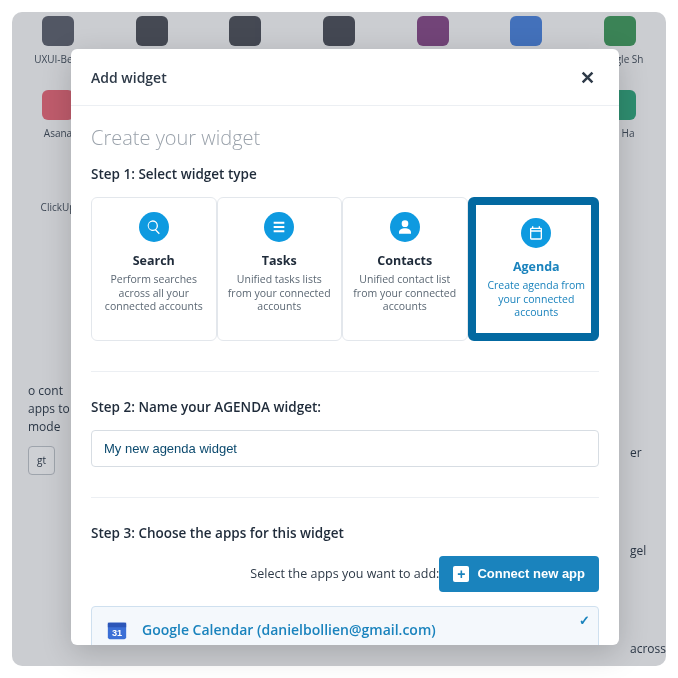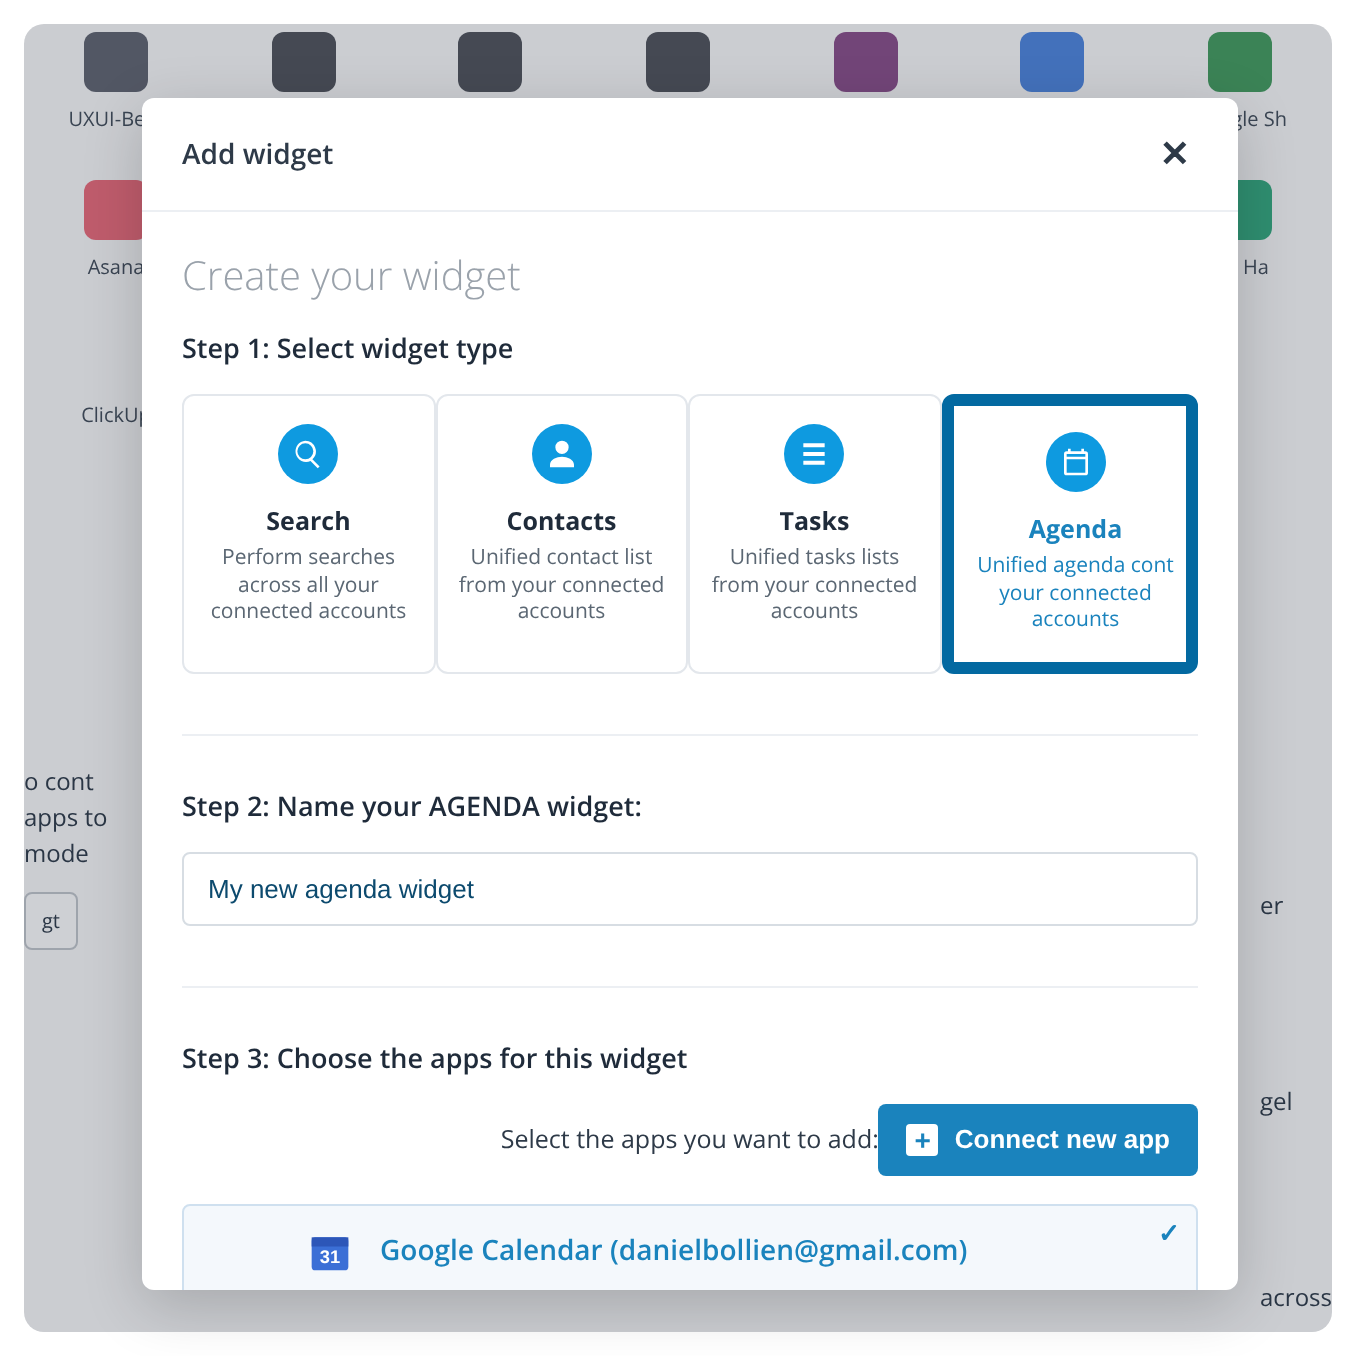--- a/index.html
+++ b/index.html
@@ -13,21 +13,21 @@
   .bg-grid {
     position: absolute; top: 0; left: 0; right: 0; display: flex; flex-wrap: wrap; padding: 4px 10px 0 10px;
     justify-content: space-between; gap: 24px 18px; opacity: 0.9; filter: blur(0.2px);
   }
   .bg-app { width: 72px; display: flex; flex-direction: column; align-items: center; gap: 6px; }
   .bg-ico { width: 32px; height: 30px; border-radius: 6px; }
   .bg-lbl { font-size: 10px; color: #2e3a48; }
   .bg-overlay { position:absolute; inset:0; background: rgba(30,40,60,0.20); }
 
   .bg-left-blob {
-    position:absolute; left:0; top:370px; color:#2e3a48; font-size:12px; line-height:1.5;
+    position:absolute; left:16px; top:370px; color:#2e3a48; font-size:12px; line-height:1.5;
   }
   .bg-right-blob {
     position:absolute; right:0; top:432px; color:#2e3a48; font-size:12px; line-height:1.5;
   }
   .bg-btn { display:inline-block; border:1px solid #bfc3c9; border-radius:4px; padding:6px 8px; font-size:10px; margin-top:10px; color:#2e3a48; background:rgba(255,255,255,0.4); }
 
   
   .modal {
     position: absolute;
     left: 71px; top: 49px; width: 548px; height: 596px;
@@ -46,21 +46,21 @@
 
   .step-label { font-size: 13.5px; color: #1f2b3a; font-weight: 600; margin: 6px 0 14px 0; }
 
   
   .cards { display: flex; }
   .card {
     flex: 1; border: 1px solid #e3e7ec; border-radius: 6px; background: #fff;
     padding: 14px 8px 14px 8px; text-align: center; cursor: pointer;
     display: flex; flex-direction: column; align-items: center;
   }
-  .card.selected { border: 6px solid #0369a1; padding: 13px 1px 13px 7px; }
+  .card.selected { border: 8px solid #0369a1; padding: 13px 1px 13px 7px; }
   .card .icon-wrap {
     width: 30px; height: 30px; border-radius: 50%; background: #0e9ae0;
     display: flex; align-items: center; justify-content: center; margin-bottom: 10px;
   }
   .card .icon-wrap svg { width: 16px; height: 16px; fill: #fff; }
   .card-title { font-size: 12.5px; font-weight: 700; color: #1f2b3a; margin-bottom: 4px; }
   .card.selected .card-title { color: #1a83bd; }
   .card-desc { font-size: 10.5px; color: #5b6773; line-height: 1.3; }
   .card.selected .card-desc { color: #1a83bd; }
 
@@ -87,21 +87,21 @@
     display: inline-flex; align-items: center; justify-content: center; font-size: 14px; line-height: 1;
   }
 
   .app-row {
     margin-top: 12px; border: 1px solid #cfe0ef; background: #f4f8fc; border-radius: 4px;
     padding: 12px 14px; display: flex; align-items: center; gap: 14px; position: relative;
     cursor: pointer;
   }
   .app-row .checkmark { position: absolute; top: 4px; right: 8px; color: #1a83bd; font-size: 13px; font-weight: 700; }
   .app-row .app-ico {
-    width: 22px; height: 22px; border-radius: 2px; display: inline-flex; align-items: center; justify-content: center; margin-left: 48px;
+    width: 22px; height: 22px; border-radius: 2px; display: inline-flex; align-items: center; justify-content: center;
   }
   .app-row .app-label { font-size: 14px; color: #1a83bd; font-weight: 600; }
 
 </style>
 </head>
 <body>
 
 <div class="bg-wrap">
   <div class="bg-grid" id="bg-grid">
       <div class="bg-app">
@@ -199,43 +199,43 @@
             <svg viewBox="0 0 24 24">
               <path d="M10 2a8 8 0 015.29 13.88l5.41 5.41-1.41 1.41-5.41-5.41A8 8 0 1110 2zm0 2a6 6 0 100 12A6 6 0 0010 4z"></path>
             </svg>
           </div>
           <div class="card-title">Search</div>
           <div class="card-desc">Perform searches across all your connected accounts</div>
         </div>
         <div class="card">
           <div class="icon-wrap">
             <svg viewBox="0 0 24 24">
+              <path d="M4 4h16v3H4zM4 10.5h16v3H4zM4 17h16v3H4z"></path>
+            </svg>
+          </div>
+          <div class="card-title">Tasks</div>
+          <div class="card-desc">Unified tasks lists from your connected accounts</div>
+        </div>
+        <div class="card">
+          <div class="icon-wrap">
+            <svg viewBox="0 0 24 24">
               <path d="M12 12a5 5 0 100-10 5 5 0 000 10zm0 2c-4 0-9 2-9 6v2h18v-2c0-4-5-6-9-6z"></path>
             </svg>
           </div>
           <div class="card-title">Contacts</div>
           <div class="card-desc">Unified contact list from your connected accounts</div>
         </div>
-        <div class="card">
-          <div class="icon-wrap">
-            <svg viewBox="0 0 24 24">
-              <path d="M4 4h16v3H4zM4 10.5h16v3H4zM4 17h16v3H4z"></path>
-            </svg>
-          </div>
-          <div class="card-title">Tasks</div>
-          <div class="card-desc">Unified tasks lists from your connected accounts</div>
-        </div>
         <div class="card selected">
           <div class="icon-wrap">
             <svg viewBox="0 0 24 24">
               <path d="M19 4h-1V2h-2v2H8V2H6v2H5a2 2 0 00-2 2v14a2 2 0 002 2h14a2 2 0 002-2V6a2 2 0 00-2-2zm0 16H5V10h14v10zM5 8V6h14v2H5z"></path>
             </svg>
           </div>
           <div class="card-title">Agenda</div>
-          <div class="card-desc">Unified agenda cont your connected accounts</div>
+          <div class="card-desc">Create agenda from your connected accounts</div>
         </div>
       </div>
 
     <hr class="divider">
 
     <div class="step-label">Step 2: Name your AGENDA widget:</div>
 
     <input type="text" class="text-input" id="name-input" value="My new agenda widget" style="">
 
     <hr class="divider">

